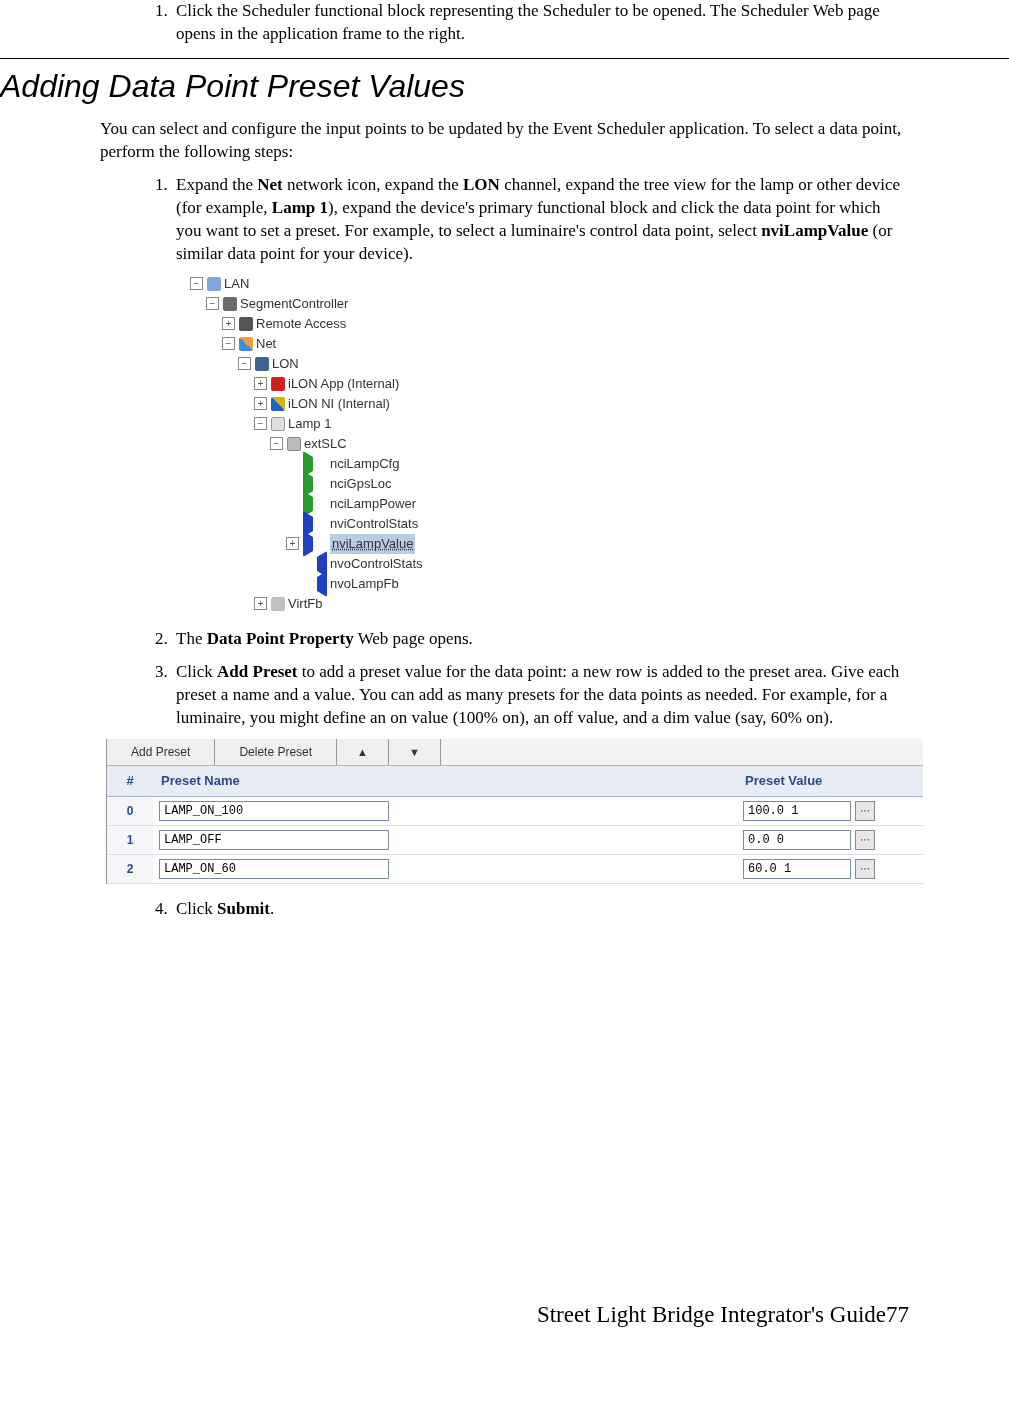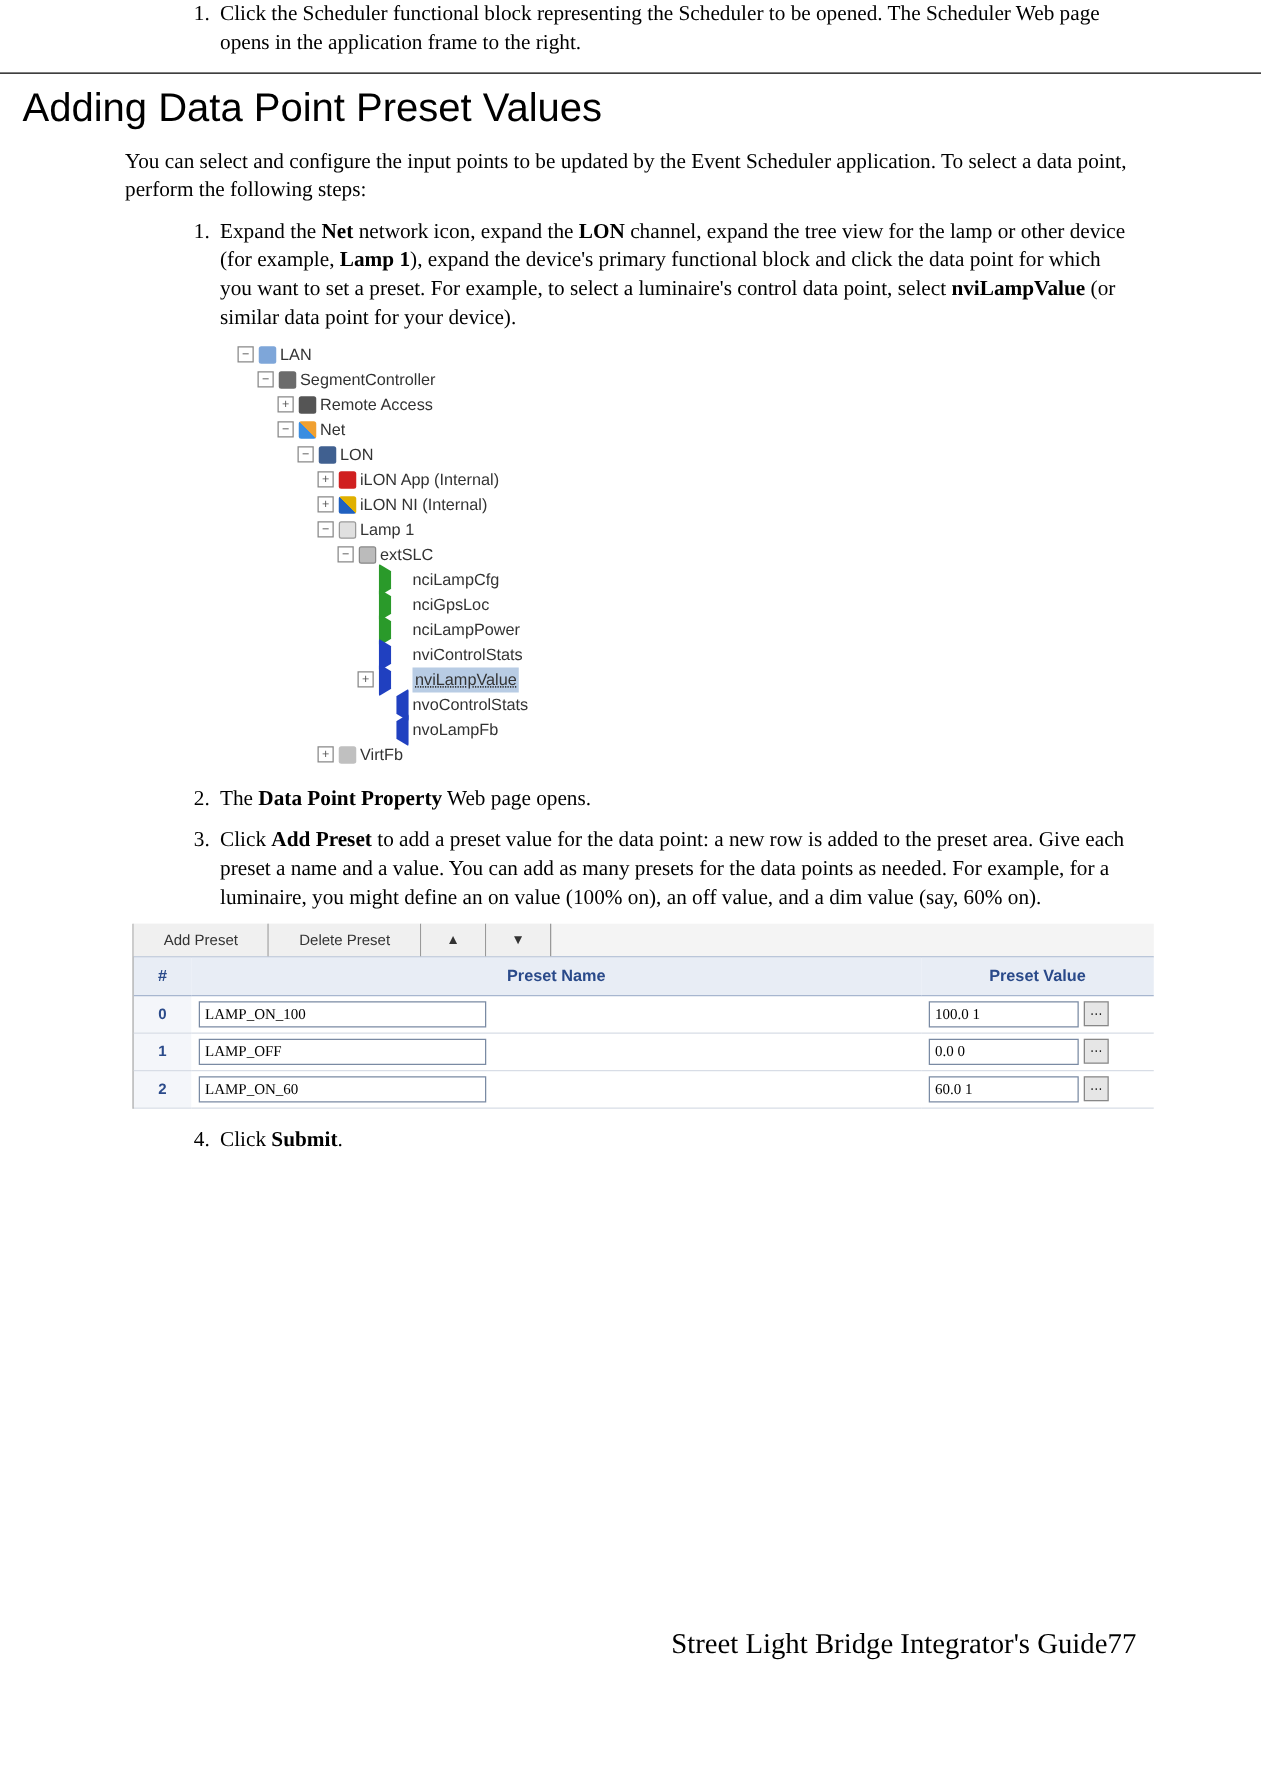--- a/index.html
+++ b/index.html
@@ -29,24 +29,25 @@
     padding-left: 4px;
     margin-bottom: 10px;
   }
   .rule {
     border: 0;
     border-top: 1px solid #000;
     margin: 6px -100px 6px -100px;
   }
   h2.section {
     font-family: Arial, Helvetica, sans-serif;
+    font-style: italic;
     font-weight: 400;
     font-size: 32px;
     margin: 4px 0 10px -100px;
-    padding-left: 18px;
+    padding-left: 0;
   }
   .bold { font-weight: 700; }
 
   
   .tree-wrap {
     margin: 8px 0 14px 14px;
     font-family: Tahoma, Verdana, Arial, sans-serif;
     font-size: 13px;
     color: #333;
     line-height: 20px;
@@ -122,47 +123,47 @@
   }
   .preset-toolbar .tb-btn.arrow { padding: 0 20px; font-size:11px; }
   .preset-table {
     width: 100%;
     border-collapse: collapse;
   }
   .preset-table th {
     background: #e8edf5;
     color: #2a4a8a;
     font-weight: 700;
-    text-align: center;
+    text-align: left;
     padding: 6px 8px;
     border-bottom: 1px solid #a7b6cf;
     font-size: 13px;
   }
   .preset-table th.num { width: 30px; text-align:center; }
   .preset-table th.val { width: 170px; }
   .preset-table td {
     padding: 4px 6px;
     border-bottom: 1px solid #d8dde6;
     vertical-align: middle;
   }
   .preset-table td.idx {
     color:#2a4a8a; font-weight:700; text-align:center; width:30px;
     background:#f4f6fa;
   }
   .preset-table input.txt {
     width: 230px;
     border: 1px solid #7a8aa3;
     background:#fff;
     padding: 2px 4px;
-    font-family: Liberation Serif, serif;
+    font-family: Liberation Mono, monospace;
     font-size: 12px;
     box-sizing: border-box;
   }
   .val-cell { display:flex; align-items:center; gap:4px; }
-  .val-cell input.txt { width: 120px; }
+  .val-cell input.txt { width: 108px; }
   .ellips-btn {
     width: 18px; height:18px;
     border:1px solid #888;
     background: #e6e6e6;
     display:flex;align-items:center;justify-content:center;
     font-size:10px;
     cursor:pointer;
   }
 
   .footer {

